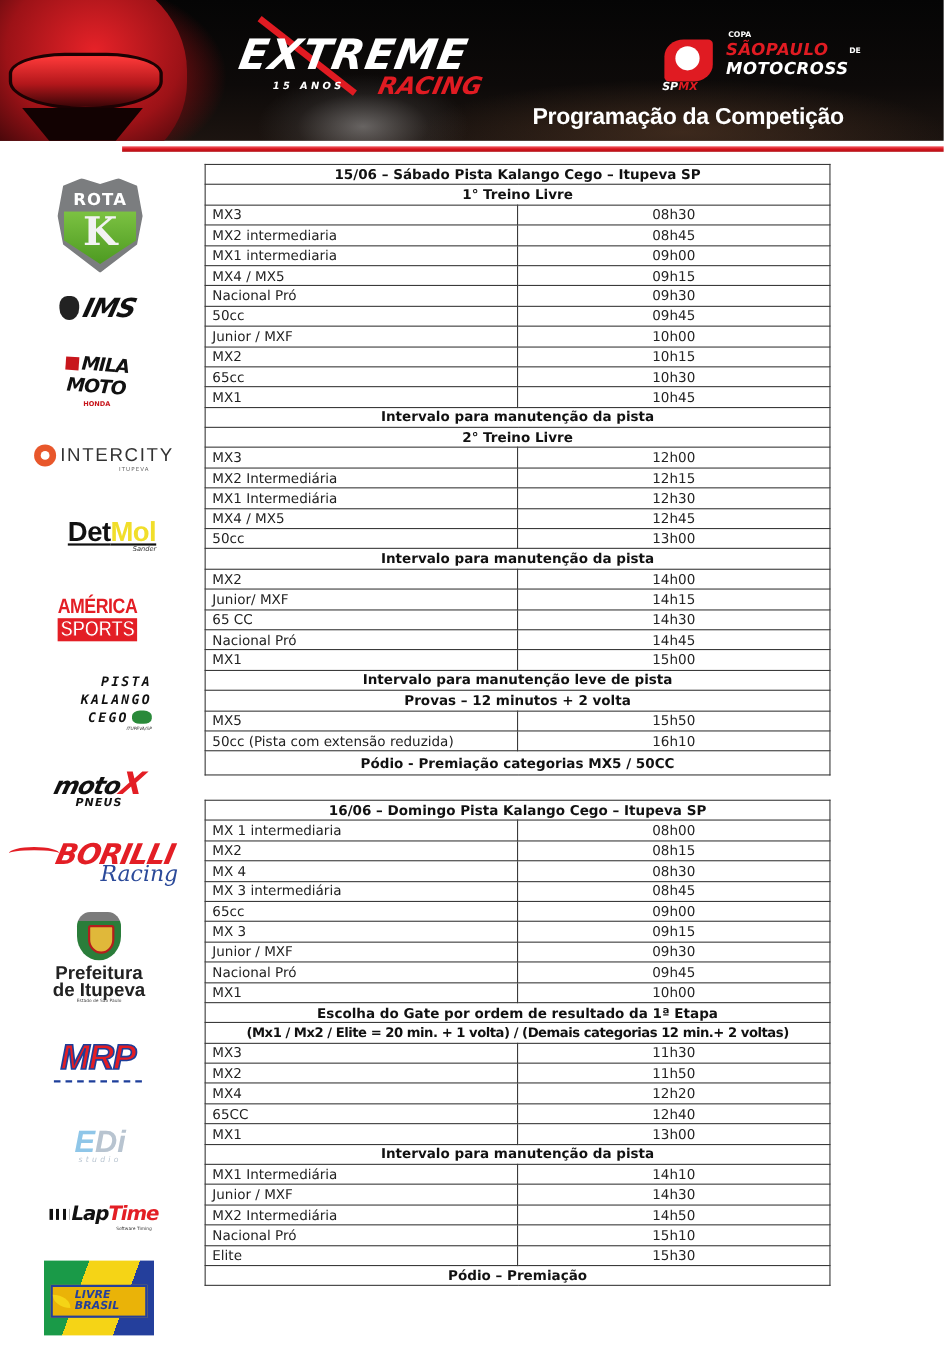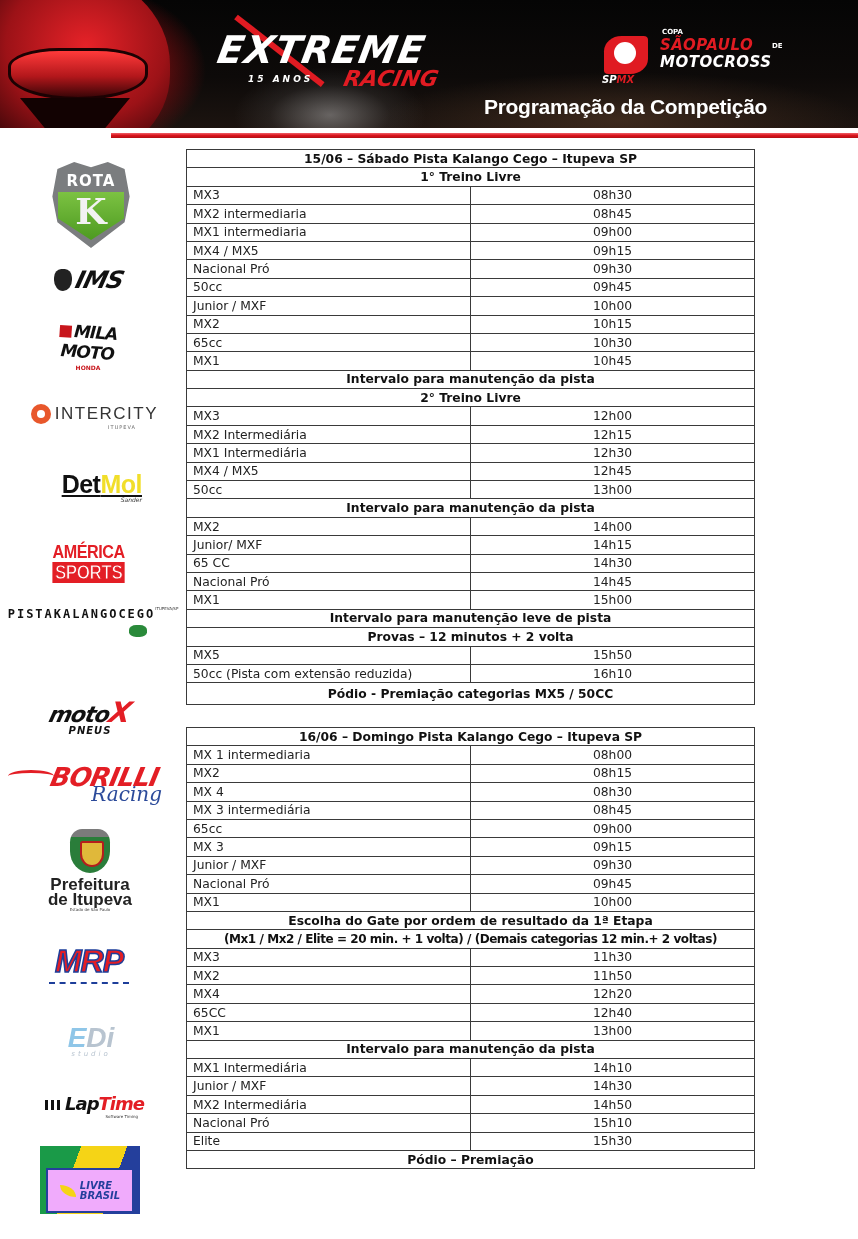--- a/index.html
+++ b/index.html
@@ -111,21 +111,21 @@
   .sp-intercity .dot::after { content: ""; position: absolute; left: 6px; top: 6px; width: 8px; height: 8px; background: #fff; border-radius: 50%; }
   .sp-intercity .txt { font-family: "Liberation Sans", sans-serif; font-size: 17px; letter-spacing: 1.5px; color: #333; }
   .sp-intercity .sub { font-size: 5px; color: #666; letter-spacing: 1px; margin-right: 22px; }
   .sp-detmol { left: 36px; top: 466px; width: 106px; height: 40px; flex-direction: column; align-items: flex-end; }
   .sp-detmol .txt { font-family: "Liberation Sans", sans-serif; font-weight: bold; font-size: 25px; color: #111; letter-spacing: -0.5px; text-decoration: underline; }
   .sp-detmol .txt span { color: #f1de2a; }
   .sp-detmol .sub { font-size: 6px; font-style: italic; color: #333; margin-top: -3px; }
   .sp-america { left: 44px; top: 540px; width: 90px; height: 44px; flex-direction: column; }
   .sp-america .a1 { font-family: "Liberation Sans", sans-serif; font-weight: bold; font-size: 19px; color: #e31e25; letter-spacing: -0.5px; transform: scaleX(0.85); line-height: 20px; }
   .sp-america .a2 { font-family: "Liberation Sans", sans-serif; font-weight: bold; font-size: 20px; color: #fff; -webkit-text-stroke: 1px #e31e25; letter-spacing: -0.5px; transform: scaleX(0.85); line-height: 21px; background: #e31e25; padding: 0 3px; }
-  .sp-pista { left: 48px; top: 606px; width: 90px; height: 64px; align-items: flex-start; }
+  .sp-pista { left: 48px; top: 606px; width: 90px; height: 64px; flex-direction: column; align-items: flex-end; font-style: italic; }
   .sp-pista .l { font-family: "DejaVu Sans Mono", monospace; font-weight: bold; font-size: 12px; letter-spacing: 2px; line-height: 16px; color: #111; }
   .sp-pista .gecko { display: inline-block; width: 18px; height: 12px; background: #2a8a3a; border-radius: 40%; margin-left: 3px; vertical-align: middle; }
   .sp-pista .sub { font-size: 4px; color: #333; }
   .sp-motox { left: 30px; top: 694px; width: 120px; height: 44px; flex-direction: column; align-items: center; }
   .sp-motox .txt { font-weight: bold; font-style: italic; font-size: 22px; color: #111; letter-spacing: -1px; transform: skewX(-14deg); }
   .sp-motox .txt span { color: #e31e25; font-size: 28px; }
   .sp-motox .sub { font-weight: bold; font-style: italic; font-size: 10px; color: #111; letter-spacing: 1px; margin-top: -4px; }
   .sp-borilli { left: 8px; top: 758px; width: 156px; height: 52px; flex-direction: column; align-items: flex-end; }
   .sp-borilli .txt { font-weight: bold; font-style: italic; font-size: 26px; color: #e31e25; letter-spacing: -1px; transform: skewX(-12deg); margin-right: 6px; }
   .sp-borilli .flame { position: absolute; left: 0; top: 12px; width: 46px; height: 12px; border-radius: 50%; border-top: 3px solid #e31e25; }
@@ -142,21 +142,21 @@
   .sp-edi .txt { font-family: "Liberation Sans", sans-serif; font-weight: bold; font-style: italic; font-size: 28px; color: #b8c4d0; }
   .sp-edi .txt span { color: #8fc6e8; }
   .sp-edi .sub { font-size: 7px; font-style: italic; letter-spacing: 3px; color: #b8c4d0; margin-top: -4px; }
   .sp-laptime { left: 32px; top: 1090px; width: 112px; height: 32px; flex-direction: column; align-items: flex-end; }
   .sp-laptime .txt { font-weight: bold; font-style: italic; font-size: 18px; color: #111; letter-spacing: -1px; }
   .sp-laptime .txt span { color: #e31e25; }
   .sp-laptime .flag { display: inline-block; width: 18px; height: 10px; background: repeating-linear-gradient(90deg, #111 0 3px, #fff 3px 6px); margin-right: 2px; vertical-align: middle; }
   .sp-laptime .sub { font-size: 4px; color: #333; margin-right: 6px; }
   .sp-livre { left: 40px; top: 1146px; width: 100px; height: 68px; }
   .sp-livre .bg { position: absolute; inset: 0; background: linear-gradient(110deg, #1a9a48 0 33%, #f5d416 33% 70%, #243f9c 70% 100%); }
-  .sp-livre .card { position: absolute; left: 6px; top: 22px; width: 88px; height: 45px; background: #f0abfc; border: 2px solid #243f9c; display: flex; align-items: center; justify-content: center; }
+  .sp-livre .card { position: absolute; left: 6px; top: 22px; width: 88px; height: 30px; background: #eab308; border: 2px solid #243f9c; display: flex; align-items: center; justify-content: flex-start; }
   .sp-livre .wing { width: 16px; height: 12px; background: #f5d416; border-radius: 0 100% 0 100%; margin-right: 4px; }
   .sp-livre .name { font-weight: bold; font-style: italic; font-size: 10px; color: #243f9c; line-height: 10px; text-align: left; }
 
   
   .sched {
     position: absolute; left: 186px; width: 568px;
     border-collapse: collapse; table-layout: fixed;
     font-family: "DejaVu Sans", sans-serif;
   }
   .sched td {

